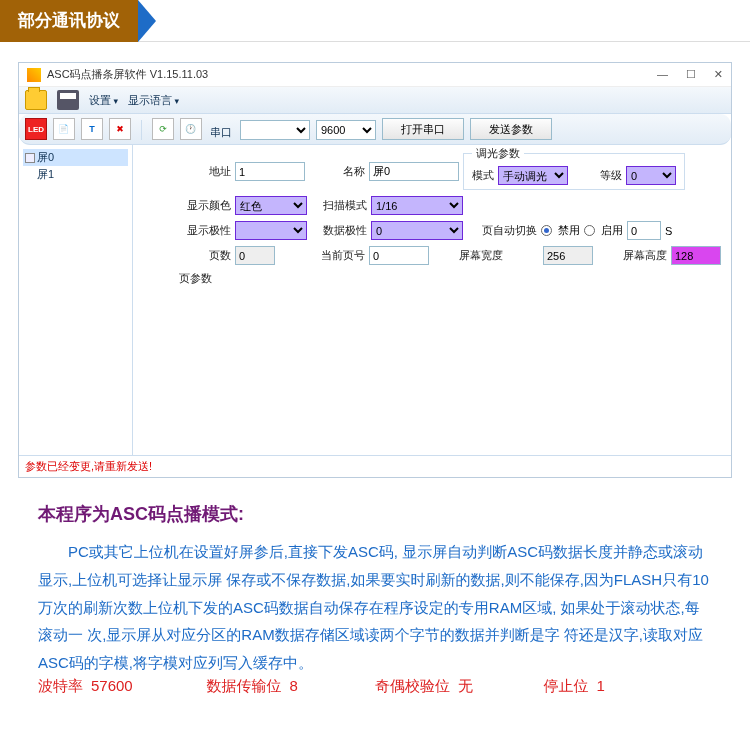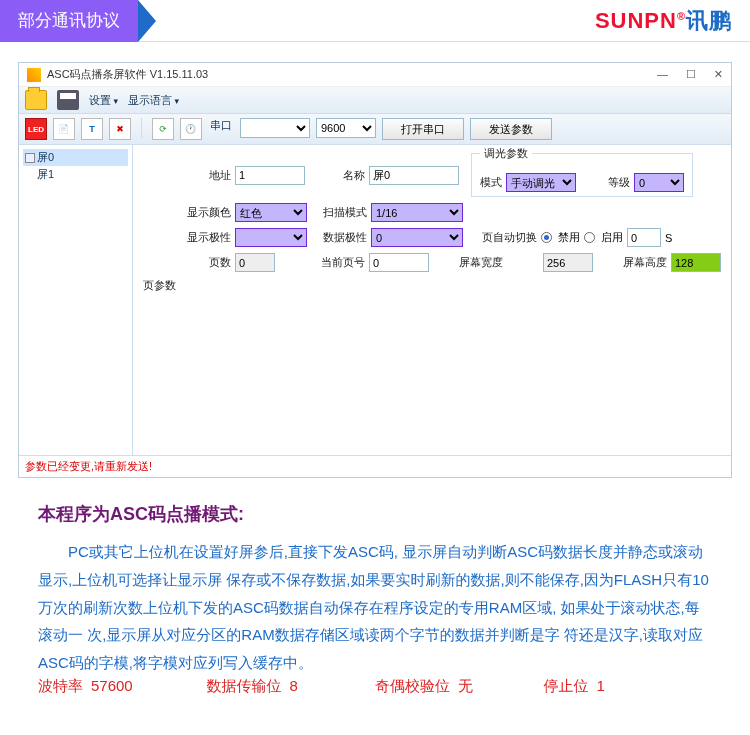--- a/index.html
+++ b/index.html
@@ -1,80 +1,77 @@
 <!DOCTYPE html>
 <html><head>
 <meta charset="utf-8">
 <style>
 * { box-sizing: border-box; margin: 0; padding: 0; }
 body { font-family: "Microsoft YaHei", SimSun, sans-serif; font-size: 12px; background: #fff; width: 750px; }
 .header-bar { display: flex; align-items: center; height: 42px; border-bottom: 1px solid #ddd; }
-.header-tab { background: #8b5cf6; color: #fff; padding: 10px 18px; font-size: 17px; font-weight: normal; position: relative; }
+.header-tab { background: #a16207; color: #fff; padding: 10px 18px; font-size: 17px; font-weight: bold; position: relative; }
 .header-chevron { width: 0; height: 0; border-top: 21px solid transparent; border-bottom: 21px solid transparent; border-left: 18px solid #1e6cc7; }
 .brand { margin-left: auto; margin-right: 18px; font-size: 22px; font-weight: bold; letter-spacing: 1px; }
 .brand-red { color: #e13; }
 .brand-reg { color: #e13; font-size: 11px; vertical-align: super; }
 .brand-blue { color: #1e6cc7; }
 .app-window { margin: 20px 18px 0 18px; border: 1px solid #bcd; background: #fff; font-size: 11px; }
 .titlebar { display: flex; align-items: center; padding: 4px 8px; background: #fff; border-bottom: 1px solid #eee; }
 .titlebar-icon { width: 14px; height: 14px; background: linear-gradient(45deg,#f80,#fc0); margin-right: 6px; }
 .titlebar-text { color: #333; }
 .win-btns { margin-left: auto; display: flex; gap: 18px; color: #555; font-size: 11px; }
 .win-btn { cursor: pointer; }
 .menubar { display: flex; align-items: center; background: linear-gradient(#f4f8fc,#e2ecf6); padding: 3px 6px; gap: 10px; border-bottom: 1px solid #cde; }
 .mb-icon { width: 22px; height: 20px; display: inline-block; }
 .mb-open { background: #fc3; border: 1px solid #c90; border-radius: 2px; position: relative; }
 .mb-open::before { content:""; position:absolute; top:-4px; left:2px; width:10px; height:4px; background:#fc3; border:1px solid #c90; border-bottom:none; }
 .mb-save { background: #556; border-radius: 2px; position: relative; }
 .mb-save::after { content:""; position:absolute; top:3px; left:3px; right:3px; height:6px; background:#fff; }
 .mb-text { color: #135; cursor: pointer; }
 .mb-arrow::after { content: " ▾"; font-size: 9px; }
-.toolbar { display: flex; align-items: flex-start; background: linear-gradient(#f4f8fc,#e2ecf6); padding: 4px 6px; gap: 6px; border-bottom: 1px solid #cde; }
+.toolbar { display: flex; align-items: flex-end; background: linear-gradient(#f4f8fc,#e2ecf6); padding: 4px 6px; gap: 6px; border-bottom: 1px solid #cde; border-radius: 11px; }
 .tb-icon { width: 22px; height: 22px; border: 1px solid #bbb; background: #fff; display: flex; align-items: center; justify-content: center; font-size: 9px; }
 .tb-led { background: #e22; color: #fff; font-weight: bold; border-color: #a11; font-size: 8px; }
 .tb-sep { width: 1px; height: 20px; background: #cde; margin: 0 4px; }
 .tb-label { color: #135; margin: 0 2px; }
 .tb-select { height: 20px; font-size: 11px; border: 1px solid #9bc; background: #fff; }
 .tb-sel-port { width: 70px; }
 .tb-sel-baud { width: 60px; }
 .tb-btn { height: 22px; padding: 0 18px; background: linear-gradient(#fdfdfd,#e6e6e6); border: 1px solid #9bc; cursor: pointer; font-size: 11px; }
 .workspace { display: flex; height: 310px; }
 .tree { width: 118px; border-right: 1px solid #cde; padding: 4px; background: #fff; }
 .tree-node { color: #135; padding: 1px 2px; display: flex; align-items: center; gap: 2px; }
 .tree-root { background: #cde4ff; }
 .tree-child { padding-left: 14px; }
 .tree-ico { display:inline-block; width:10px; height:10px; border:1px solid #888; background:#eef; }
 .form-area { flex: 1; padding: 8px 10px; background: #fff; }
 .form-row { display: flex; align-items: center; margin-bottom: 6px; gap: 4px; }
 .fl { text-align: right; color: #222; }
 .fi { height: 19px; border: 1px solid #9bc; background: #fff; padding: 0 3px; font-size: 11px; }
 .fs { height: 19px; border: 1px solid #6d28d9; background: #c4b5fd; font-size: 11px; }
-.group-box { border: 1px solid #cde; padding: 19px 8px 4px 8px; position: relative; margin-left: 8px; }
+.group-box { border: 1px solid #cde; padding: 12px 8px 4px 8px; position: relative; }
 .group-title { position: absolute; top: -8px; left: 8px; background: #fff; padding: 0 4px; color: #222; font-size: 11px; }
 .radio-pair { display: flex; align-items: center; gap: 6px; }
 .radio-dot { width: 11px; height: 11px; border: 1px solid #666; border-radius: 50%; display: inline-flex; align-items: center; justify-content: center; }
 .radio-dot.on::after { content:""; width:5px; height:5px; background:#36c; border-radius:50%; }
-.section-label { color: #222; margin-top: 2px; }
+.section-label { color: #222; margin-top: 2px; margin-left: 36px; }
 .statusbar { color: #d00; padding: 3px 6px; border-top: 1px solid #cde; background: #fff; font-size: 11px; }
 .article { padding: 24px 38px 18px 38px; }
 .article-title { color: #701a75; font-size: 18px; font-weight: bold; margin-bottom: 12px; }
 .article-body { color: #1e6cc7; font-size: 15px; line-height: 1.85; text-indent: 2em; }
 .spec-row { display: flex; font-size: 15px; color: #d22; }
 .spec { flex: 1; }
 .spec-val { margin-left: 8px; }
 </style>
 </head>
 <body>
 
 <div class="header-bar">
   <div class="header-tab">部分通讯协议</div>
   <div class="header-chevron"></div>
-  <div class="brand">
-    <span class="brand-red">SUNPN</span><span class="brand-reg">®</span><span class="brand-blue">讯鹏</span>
-  </div>
 </div>
 
 <div class="app-window">
   <div class="titlebar">
     <span class="titlebar-icon"></span>
     <span class="titlebar-text">ASC码点播条屏软件 V1.15.11.03</span>
     <div class="win-btns">
       <span class="win-btn">—</span>
       <span class="win-btn">☐</span>
       <span class="win-btn">✕</span>
@@ -157,21 +154,21 @@
       </div>
 
       <div class="form-row">
         <span class="fl" style="width:88px">页数</span>
         <input class="fi" style="width: 40px; background: rgb(238, 238, 238);" value="0">
         <span class="fl" style="width:86px">当前页号</span>
         <input class="fi" style="width: 60px;" value="0">
         <span class="fl" style="width:70px">屏幕宽度</span>
         <input class="fi" style="width: 50px; background: rgb(238, 238, 238); margin-left: 36px;" value="256">
         <span class="fl" style="width:70px">屏幕高度</span>
-        <input class="fi" style="width: 50px; background: #84cc16;" value="128">
+        <input class="fi" style="width: 50px; background: #d946ef;" value="128">
       </div>
 
       <div class="section-label">页参数</div>
     </div>
   </div>
 
   <div class="statusbar">参数已经变更,请重新发送!</div>
 </div>
 
 <div class="article">

